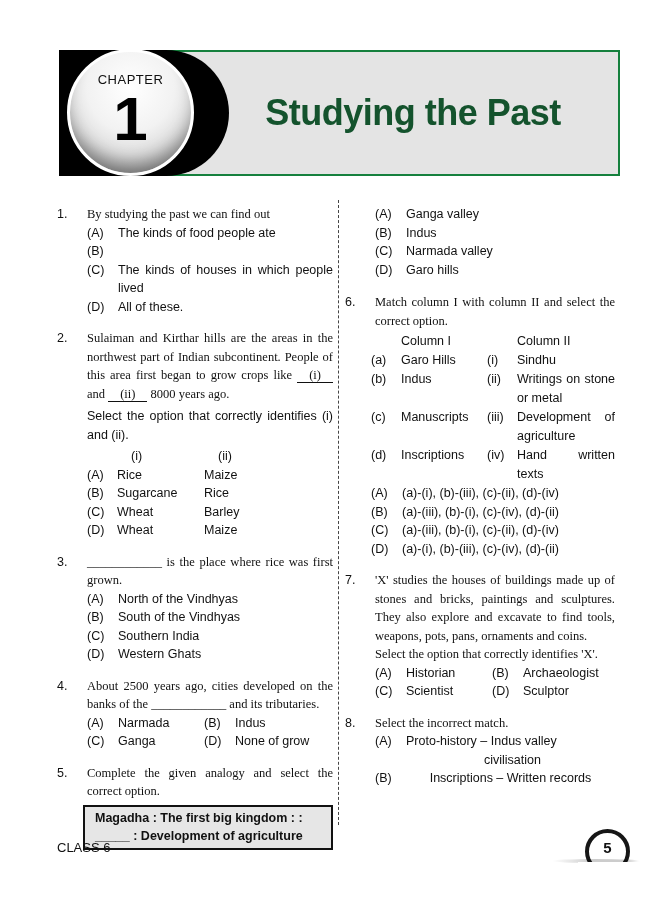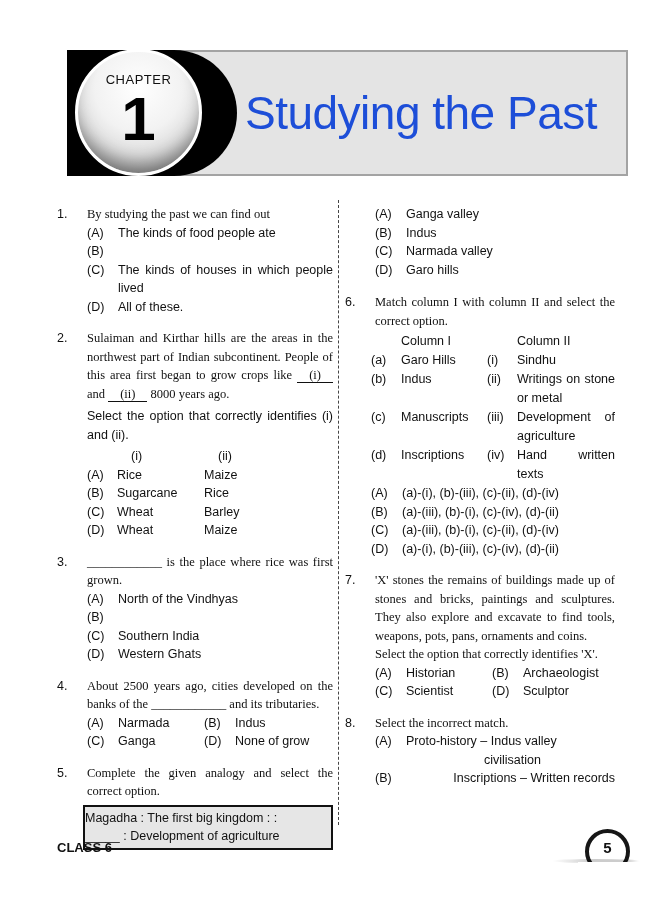--- a/index.html
+++ b/index.html
@@ -1,32 +1,32 @@
 <!DOCTYPE html>
 <html><head>
 <meta charset="utf-8">
 <style>
   html,body{margin:0;padding:0;background:#fff;}
   .page{position:relative;width:672px;height:912px;background:#fff;overflow:hidden;
         font-family:"Liberation Sans",sans-serif;color:#111;}
 
   
-  .banner{position:absolute;left:67px;top:50px;width:557px;height:122px;
-          background:#e4e4e4;border:2px solid #a3a3a3;}
+  .banner{position:absolute;left:59px;top:50px;width:557px;height:122px;
+          background:#e4e4e4;border:2px solid #15803d;}
   .blob{position:absolute;left:-2px;top:-2px;width:170px;height:126px;background:#000;
         border-radius:0 85px 85px 0;}
   .chapter-circle{position:absolute;left:6px;top:-3px;width:127px;height:127px;border-radius:50%;
         box-sizing:border-box;border:3px solid #fff;text-align:center;
         background:radial-gradient(circle at 50% 30%, #ffffff 0%, #f2f2f2 42%, #d2d2d2 75%, #9c9c9c 100%);
         box-shadow:inset 0 -16px 16px -6px rgba(0,0,0,0.40);}
   .chapter-label{margin-top:20px;font-size:13px;letter-spacing:0.5px;color:#111;}
   .chapter-number{font-size:62px;font-weight:bold;line-height:1.02;color:#000;}
   .banner-title{position:absolute;left:175px;right:28px;top:0;bottom:0;
         display:flex;align-items:center;justify-content:center;
-        font-size:46px;font-weight:normal;letter-spacing:-0.5px;color:#1d4ed8;}
+        font-size:36px;font-weight:bold;letter-spacing:-0.5px;color:#14532d;}
 
   
   .col-left{position:absolute;left:57px;top:205px;width:276px;font-size:12.5px;line-height:18.5px;}
   .col-right{position:absolute;left:345px;top:205px;width:270px;font-size:12.5px;line-height:18.5px;}
   .divider{position:absolute;left:338px;top:200px;height:625px;border-left:1px dashed #444;}
 
   .q{display:flex;margin-bottom:13px;}
   .qnum{flex:0 0 30px;}
   .qbody{flex:1;min-width:0;}
   .qtext{text-align:justify;font-family:Liberation Serif, serif;}
@@ -43,28 +43,28 @@
   .pairhead{display:grid;grid-template-columns:30px 87px 1fr;margin-top:3px;}
   .pairhead div{text-indent:14px;}
   .pairrow{display:grid;grid-template-columns:30px 87px 1fr;}
 
   
   .mhead{display:grid;grid-template-columns:30px 86px 30px 1fr;margin-top:2px;}
   .mrow{display:grid;grid-template-columns:30px 86px 30px 1fr;margin-bottom:1px;}
   .mrow .c2{text-align:justify;}
 
   
-  .abox{border:2px solid #111;background:#e6e6e6;padding:2px 0;margin-top:4px;margin-left:-4px;}
+  .abox{border:2px solid #111;background:#e6e6e6;padding:2px 10px;margin-top:4px;margin-left:-4px;font-weight:bold;}
   .blank{border-bottom:1px solid #111;padding:0 12px;}
 
   .cont-options{margin-left:30px;margin-bottom:14px;}
   .opt-second-line{padding-left:78px;}
 
   
-  .class-label{position:absolute;left:57px;top:840px;font-size:13px;font-weight:bold;}
+  .class-label{position:absolute;left:57px;top:840px;font-size:13px;font-weight:normal;}
   .page-badge{position:absolute;left:585px;top:829px;width:45px;height:45px;border-radius:50%;
         border:4px solid #161616;box-sizing:border-box;background:#fff;
         display:flex;align-items:center;justify-content:center;
         font-size:15px;font-weight:bold;padding-bottom:8px;}
   .badge-shadow{position:absolute;left:552px;top:859px;width:88px;height:4px;border-radius:50%;
         background:linear-gradient(to right, rgba(0,0,0,0), rgba(0,0,0,0.20) 45%, rgba(0,0,0,0.20) 85%, rgba(0,0,0,0));}
   .badge-cut{position:absolute;left:578px;top:862px;width:60px;height:16px;background:#fff;}
 </style>
 </head>
 <body>
@@ -148,20 +148,21 @@
     <div class="q">
       <div class="qnum">3.</div>
       <div class="qbody">
         <div class="qtext">____________ is the place where rice was first grown.</div>
         <div class="opt">
           <span class="ol">(A)</span>
           <span class="ot">North of the Vindhyas</span>
         </div>
         <div class="opt">
           <span class="ol">(B)</span>
+          <span class="ot">South of the Vindhyas</span>
         </div>
         <div class="opt">
           <span class="ol">(C)</span>
           <span class="ot">Southern India</span>
         </div>
         <div class="opt">
           <span class="ol">(D)</span>
           <span class="ot">Western Ghats</span>
         </div>
       </div>
@@ -273,21 +274,21 @@
             <span class="ol">(D)</span>
             <span class="ot" style="text-align:left">(a)-(i), (b)-(iii), (c)-(iv), (d)-(ii)</span>
           </div>
         </div>
       </div>
     </div>
 
     <div class="q">
       <div class="qnum">7.</div>
       <div class="qbody">
-        <div class="qtext">'X' stones the remains of buildings made up of stones and bricks, paintings and sculptures. They also explore and excavate to find tools, weapons, pots, pans, ornaments and coins.</div>
+        <div class="qtext">'X' studies the houses of buildings made up of stones and bricks, paintings and sculptures. They also explore and excavate to find tools, weapons, pots, pans, ornaments and coins.</div>
         <div class="qtext">Select the option that correctly identifies 'X'.</div>
         <div class="opt2">
           <div>(A)</div>
           <div>Historian</div>
           <div>(B)</div>
           <div>Archaeologist</div>
         </div>
         <div class="opt2">
           <div>(C)</div>
           <div>Scientist</div>
@@ -303,21 +304,21 @@
         <div class="qtext">Select the incorrect match.</div>
         <div class="opt">
           <span class="ol">(A)</span>
           <span class="ot" style="text-align:left">
             <span>Proto-history – Indus valley</span>
             <span class="opt-second-line" style="display:block">civilisation</span>
           </span>
         </div>
         <div class="opt">
           <span class="ol">(B)</span>
-          <span class="ot" style="text-align:right">Inscriptions – Written records</span>
+          <span class="ot" style="text-align:center">Inscriptions – Written records</span>
         </div>
       </div>
     </div>
 
   </div>
 
   <div class="class-label">CLASS 6</div>
   <div class="page-badge">
     <span>5</span>
   </div>

